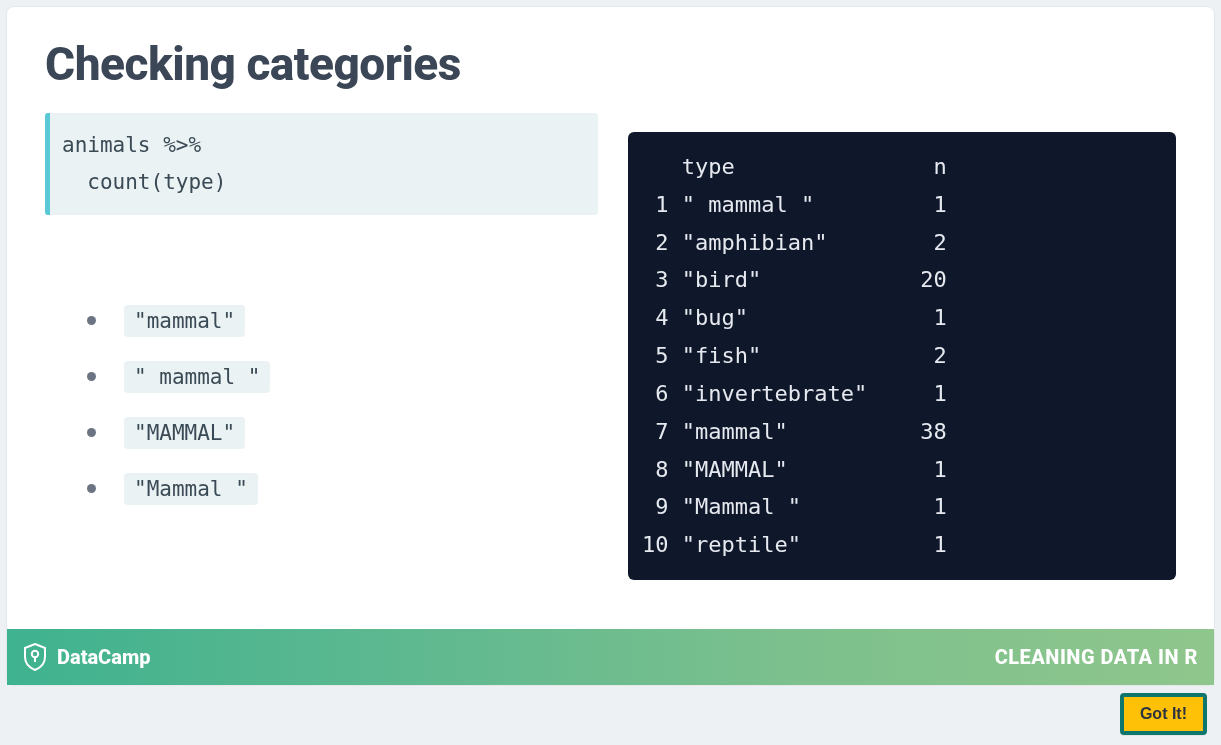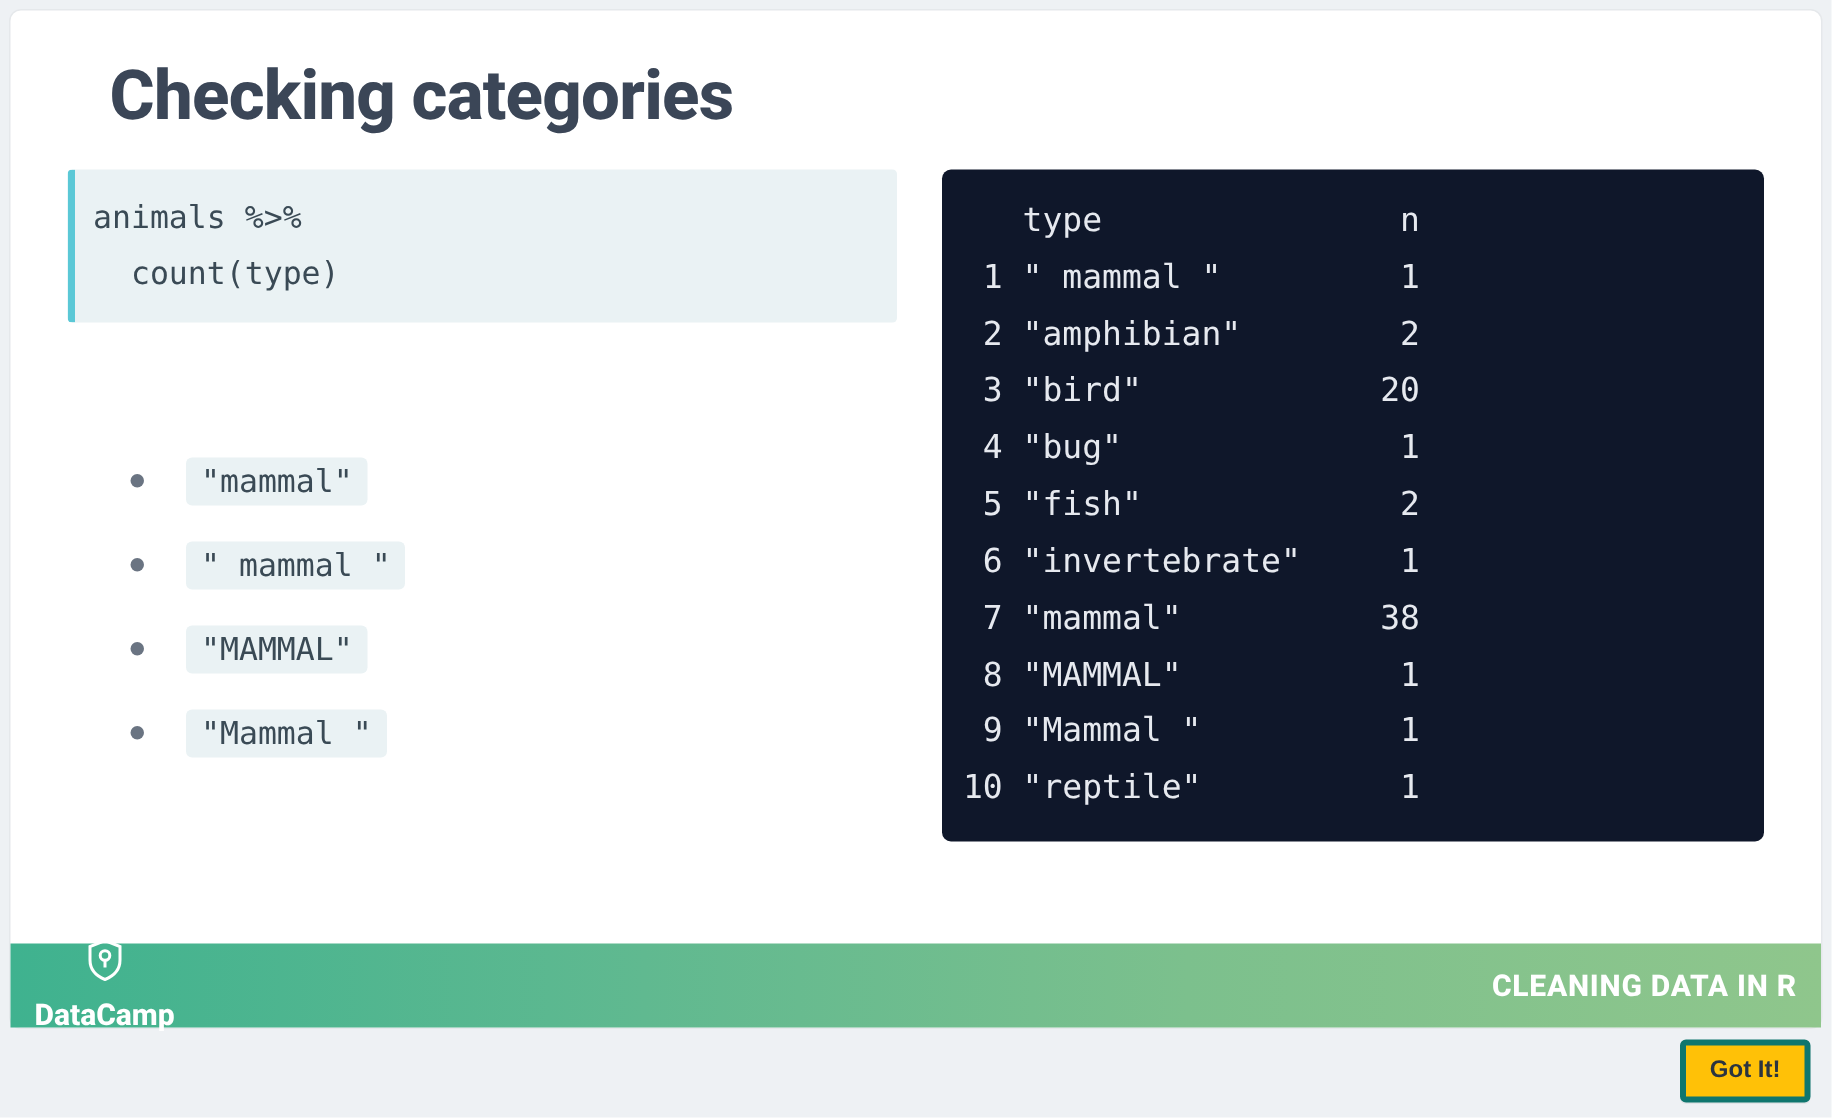--- a/index.html
+++ b/index.html
@@ -20,28 +20,27 @@
     border-radius: 8px;
     border: 1px solid #e5e8eb;
     padding: 30px 38px 0 38px;
   }
   .title {
     font-size: 46px;
     font-weight: 800;
     color: #3b4657;
     letter-spacing: -0.5px;
     margin-bottom: 22px;
-    margin-left: 28px;
   }
   .columns {
     display: flex;
     gap: 30px;
   }
   .col-left { flex: 1 1 0; min-width: 0; }
-  .col-right { width: 548px; }
+  .col-right { width: 548px; margin-top: 19px; }
   .code-block {
     background: #eaf2f4;
     border-left: 5px solid #5bc8d6;
     border-radius: 3px;
     padding: 14px 16px 14px 12px;
     font-family: ui-monospace, "SFMono-Regular", Menlo, Consolas, monospace;
     font-size: 21px;
     color: #3a4a55;
     line-height: 1.75;
     white-space: pre;
@@ -92,21 +91,20 @@
     justify-content: space-between;
     padding: 0 16px;
     color: #ffffff;
   }
   .brand {
     display: flex;
     align-items: center;
     gap: 10px;
     font-weight: 800;
     font-size: 20px;
-    flex-direction: column;
   }
   .brand-icon {
     width: 24px; height: 28px;
     position: relative;
   }
   .brand-icon svg { display: block; }
   .course-title {
     font-weight: 800;
     font-size: 20px;
     letter-spacing: 0.5px;

